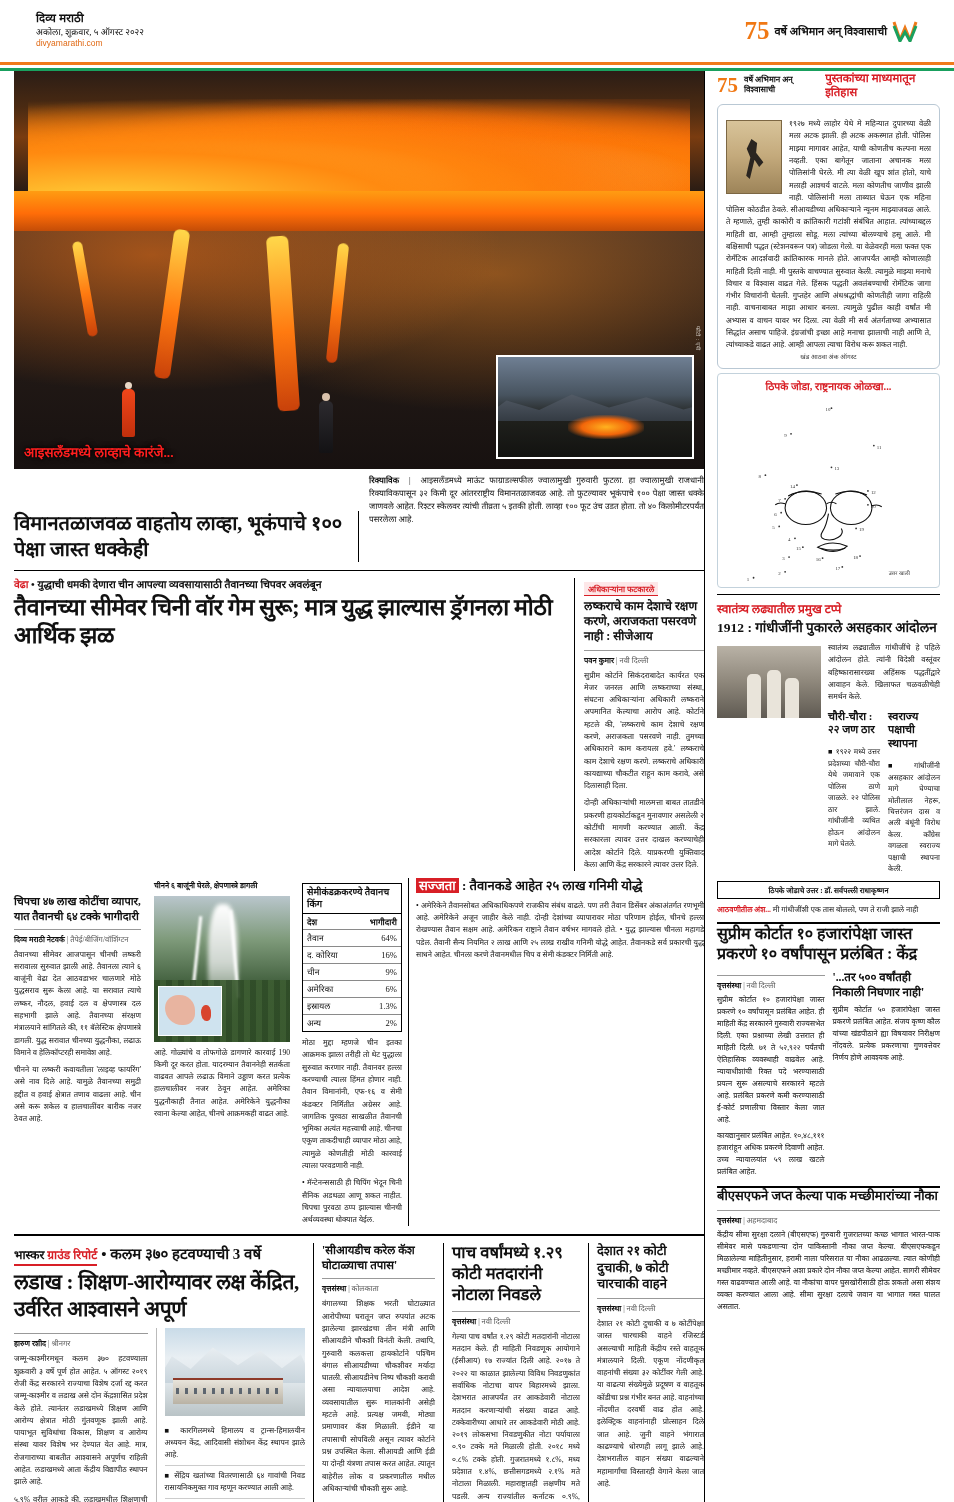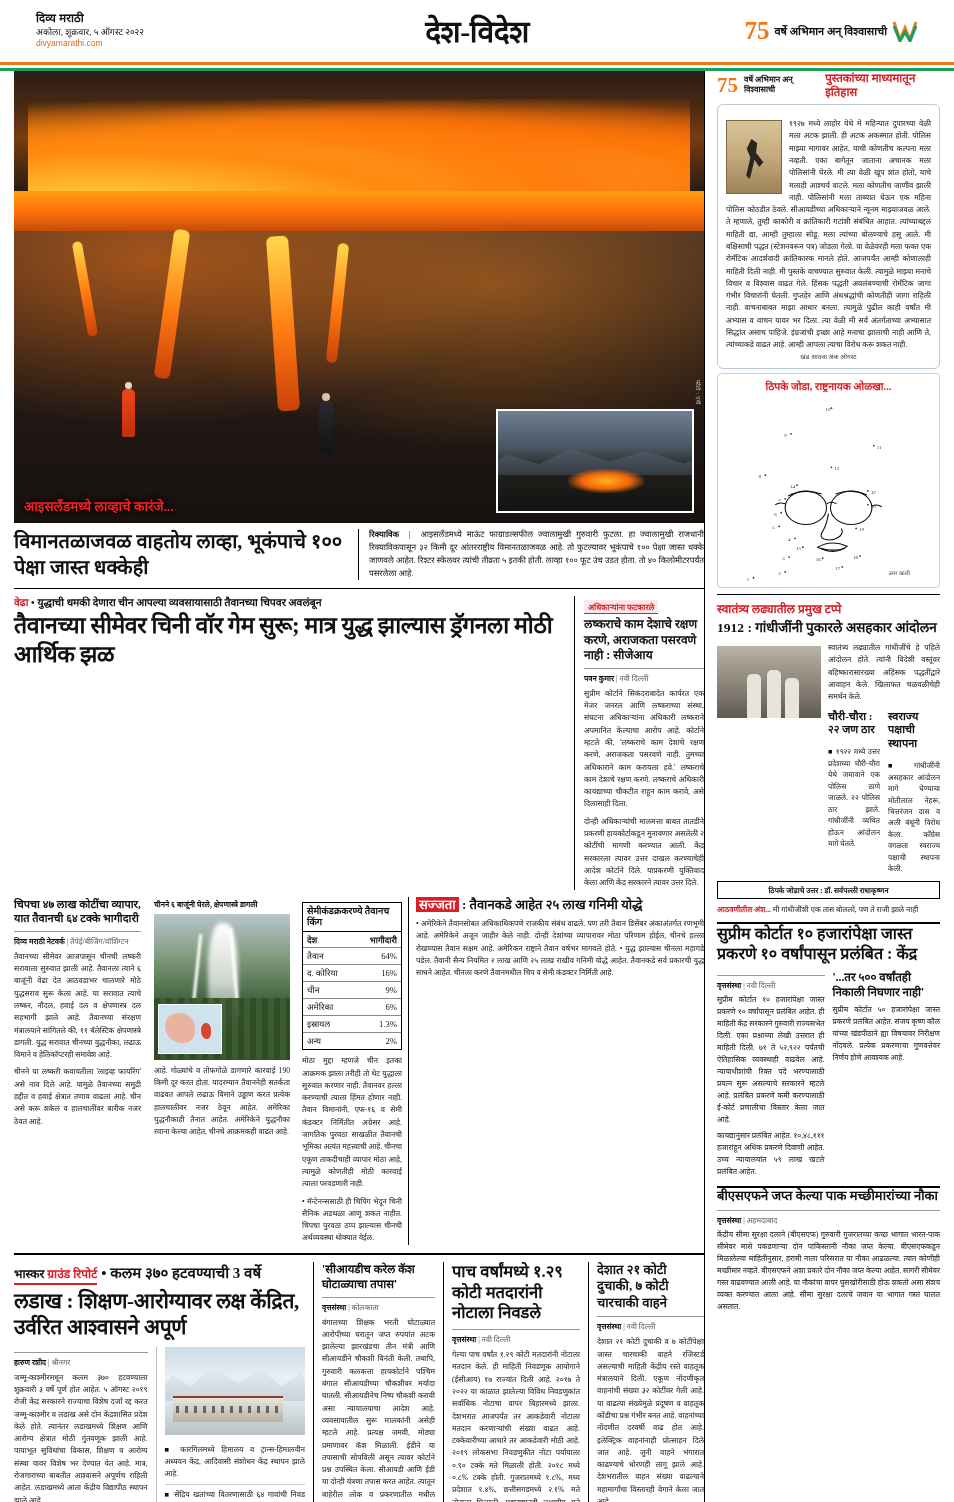--- a/index.html
+++ b/index.html
@@ -34,21 +34,21 @@
   .tri-rule .s2 { position: absolute; left: 0; right: 0; top: 3px; height: 3px; background: #ffffff; }
   .tri-rule .s3 { position: absolute; left: 0; right: 0; top: 6px; height: 3px; background: #19a05e; }
 
   
   .body-grid { display: flex; gap: 0; padding: 0 14px; }
   .col-main { width: 690px; }
   .col-side { width: 236px; padding-left: 12px; border-left: 1.5px solid #000; }
 
   
   .lead-photo {
-    position: relative; width: 100%; height: 452px; overflow: hidden;
+    position: relative; width: 100%; height: 398px; overflow: hidden;
     background: #1b1512;
   }
   .lava-sky {
     position: absolute; left: 0; right: 0; top: 0; height: 120px;
     background: linear-gradient(180deg,#2b1d16 0%,#4a2a12 30%,#7a3c10 55%,#2a1c14 100%);
   }
   .lava-fountain {
     position: absolute; left: 2%; right: 2%; top: 28px; height: 130px;
     background:
       radial-gradient(ellipse at 12% 80%, #ffd23a 0%, #ff8a10 35%, rgba(120,40,8,0) 70%),
@@ -115,37 +115,37 @@
   .photo-kicker {
     position: absolute; left: 10px; bottom: 8px;
     font-size: 13.5px; font-weight: bold; color: #ff1f1f;
     text-shadow: 0 0 3px rgba(0,0,0,.9), 0 0 6px rgba(0,0,0,.8);
   }
 
   
   .lead-caption { display: flex; padding-top: 6px; border-bottom: 1.5px solid #000; padding-bottom: 8px; }
   .lead-cap-head {
     width: 345px; padding-right: 0; border-right: 1.2px solid #000;
-    font-size: 20px; font-weight: bold; line-height: 1.28;
+    font-size: 20px; font-weight: bold; line-height: 1.28; margin-top: 36px;
   }
   .lead-cap-body { flex: 1; padding-left: 10px; font-size: 8.3px; line-height: 1.55; text-align: justify; }
   .lead-cap-body b { font-weight: bold; }
 
   
   .taiwan { padding-top: 7px; }
   .taiwan-row { display: flex; }
   .taiwan-left { width: 560px; padding-right: 9px; }
   .taiwan-right { width: 130px; padding-left: 9px; border-left: 1.2px solid #000; }
   .kicker-line { font-size: 10.5px; font-weight: bold; line-height: 1.3; margin-bottom: 2px; }
   .kicker-tag { color: #d81f26; }
   .taiwan-head {
     font-size: 23px; font-weight: bold; line-height: 1.24; letter-spacing: -0.4px;
   }
   .taiwan-sub-row { display: flex; margin-top: 7px; }
-  .ts-c1 { width: 134px; padding-right: 7px; }
+  .ts-c1 { width: 134px; padding-right: 7px; margin-top: 16px; }
   .ts-c2 { width: 148px; padding: 0 6px; }
   .ts-c3 { width: 112px; padding: 0 6px; }
   .ts-c4 { flex: 1; padding-left: 7px; border-left: 1.2px solid #000; }
   .deck { font-size: 11px; font-weight: bold; line-height: 1.33; }
   .byline { font-size: 7.6px; font-weight: bold; margin-top: 5px; padding-top: 4px; border-top: 1px solid #999; }
   .byline .muted { font-weight: normal; color: #555; }
   .bodytext { font-size: 7.6px; line-height: 1.62; text-align: justify; margin-top: 5px; }
 
   .red-head { font-size: 13px; font-weight: bold; line-height: 1.28; }
   .red-label { background: #d81f26; color: #fff; padding: 0 3px; }
@@ -300,21 +300,20 @@
 <body>
 
 <div class="page">
 
   <div class="masthead">
     <div class="mh-left">
       <div class="mh-logo">दिव्य मराठी</div>
       <div class="mh-date">अकोला, शुक्रवार, ५ ऑगस्ट २०२२</div>
       <div class="mh-site">divyamarathi.com</div>
     </div>
-    <div class="mh-title">देश-विदेश</div>
     <div class="mh-right">
       <div class="mh-75">
         <span>75</span>
       </div>
       <div class="mh-75-tag">वर्षे अभिमान अन् विश्वासाची</div>
       <div class="mh-flag">
         <svg width="26" height="22" viewBox="0 0 26 22">
           <path d="M2 2 L8 20 L13 8 L18 20 L24 2" fill="none" stroke="#ef7a1a" stroke-width="3"></path>
           <path d="M2 6 L8 21 L13 12 L18 21 L24 6" fill="none" stroke="#19a05e" stroke-width="3"></path>
         </svg>

